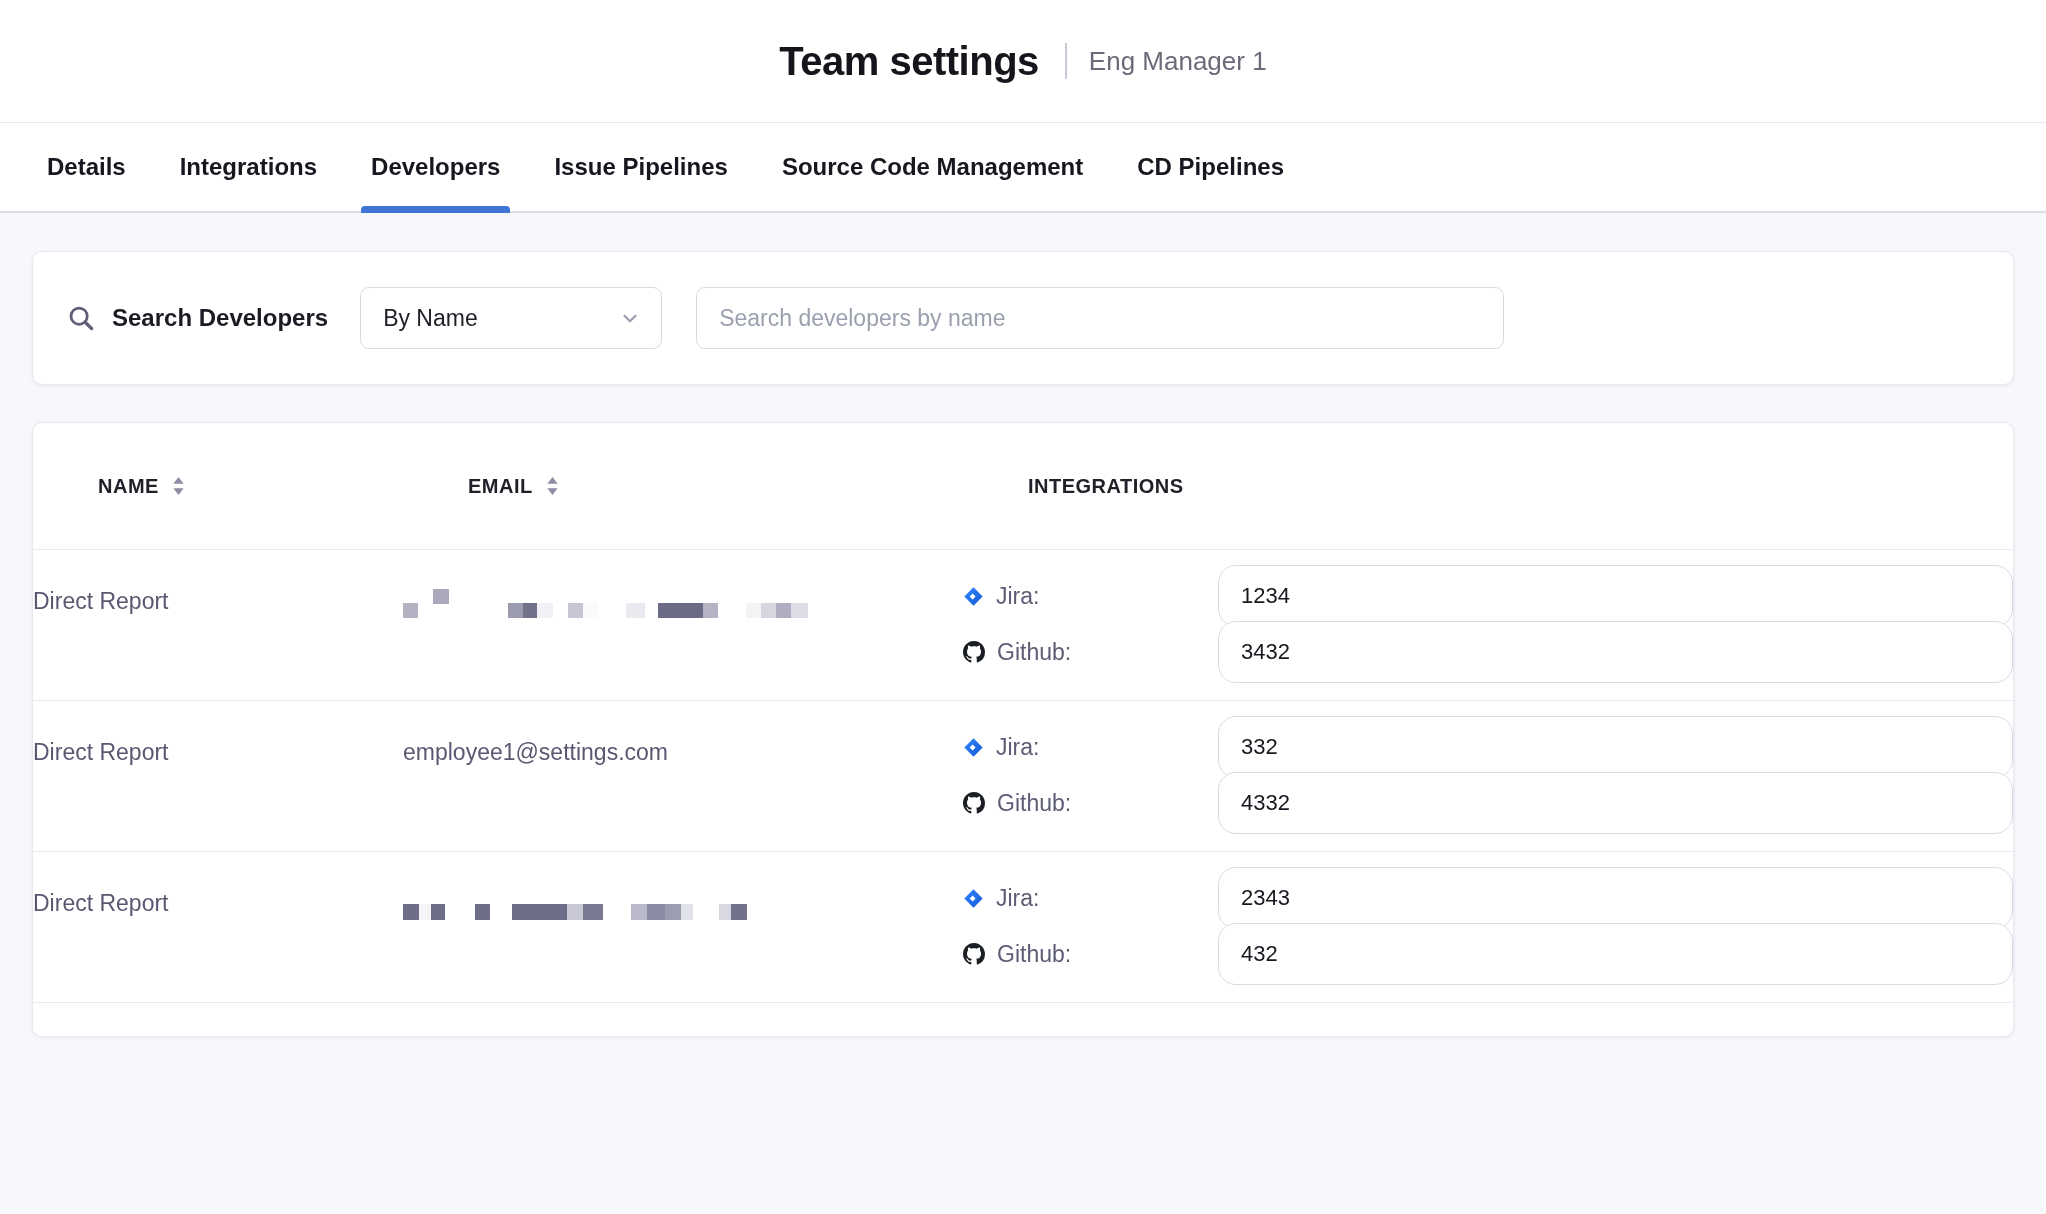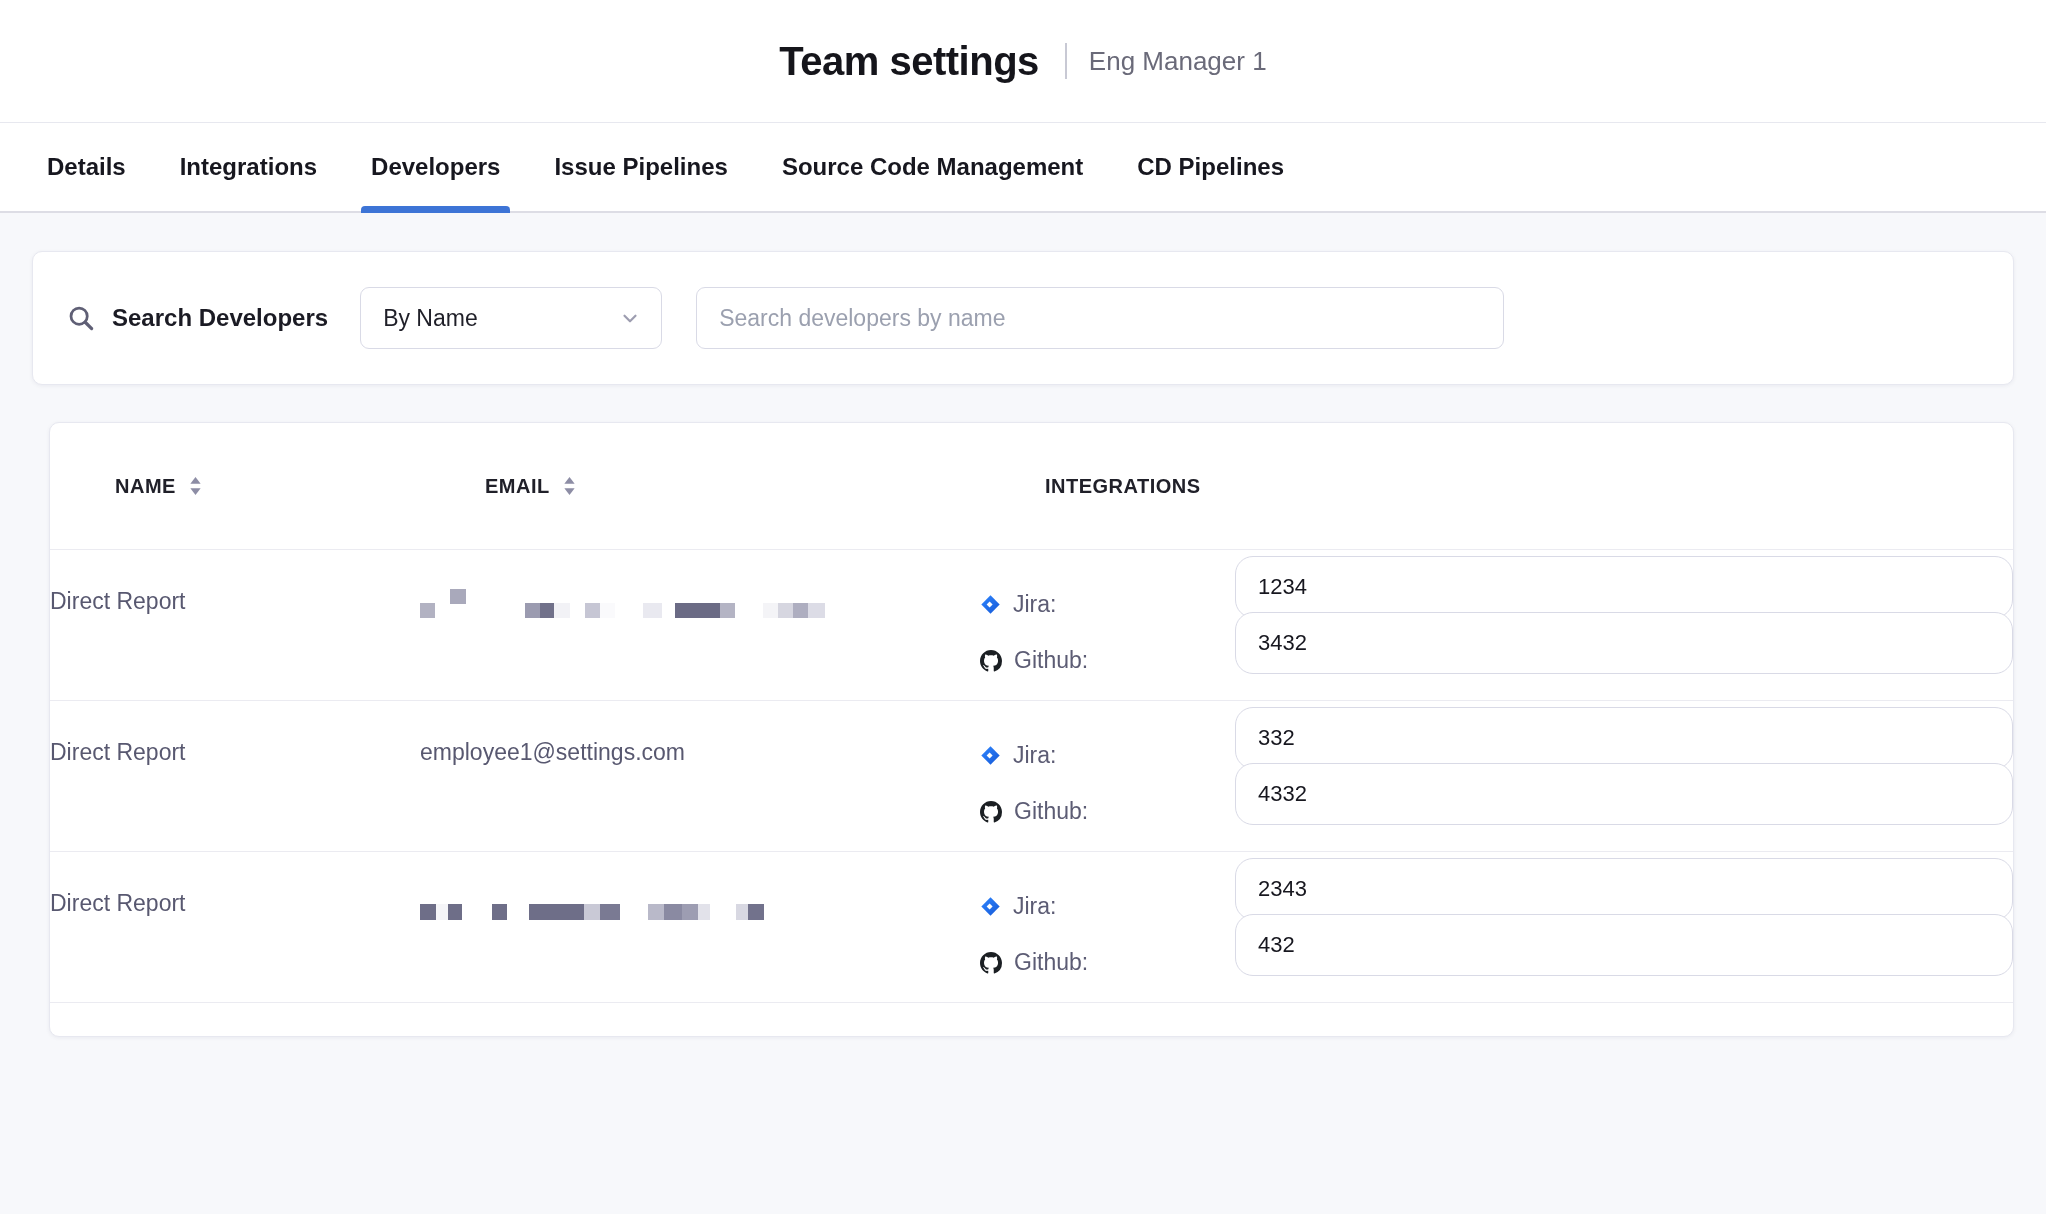--- a/index.html
+++ b/index.html
@@ -84,21 +84,21 @@
     width:808px; height:62px;
     border:1px solid #d9dae6; border-radius:9px;
     font-family:inherit; font-size:23px; color:#1f1f28;
     padding:0 22px;
     outline:none;
     background:#fff;
   }
   .search-input::placeholder { color:#9ba0af; }
 
   
-  .table-card { padding-bottom:33px;margin-left:17px; }
+  .table-card { padding-bottom:33px; }
   .t-grid {
     display:grid;
     grid-template-columns:370px 560px 1fr;
     padding:0 75px 0 65px;
   }
   .t-head { height:126px; align-items:center; }
   .th {
     display:flex; align-items:center; gap:12px;
     font-size:20px; font-weight:700; letter-spacing:0.5px; color:#202029;
   }
@@ -109,21 +109,21 @@
   }
   .t-row:last-child { border-bottom:1px solid #ebebf1; }
   .cell-name, .cell-email {
     padding-top:14px;
     font-size:23px; color:#585870;
   }
   .mosaic { display:flex; align-items:flex-end; height:30px; }
   .px-block { display:inline-block; }
 
   .cell-integrations { display:flex; flex-direction:column; gap:12px; }
-  .integration-line { display:flex; align-items:flex-end; height:44px; }
+  .integration-line { display:flex; align-items:center; height:44px; }
   .int-label-group { width:255px; display:flex; align-items:center; gap:12px; }
   .int-label { font-size:23px; color:#5c5c74; }
   .int-input {
     flex:1; height:62px;
     border:1px solid #d9dae6; border-radius:18px;
     font-family:inherit; font-size:22px; color:#17171f;
     padding:0 22px;
     outline:none;
     background:#fff;
   }

